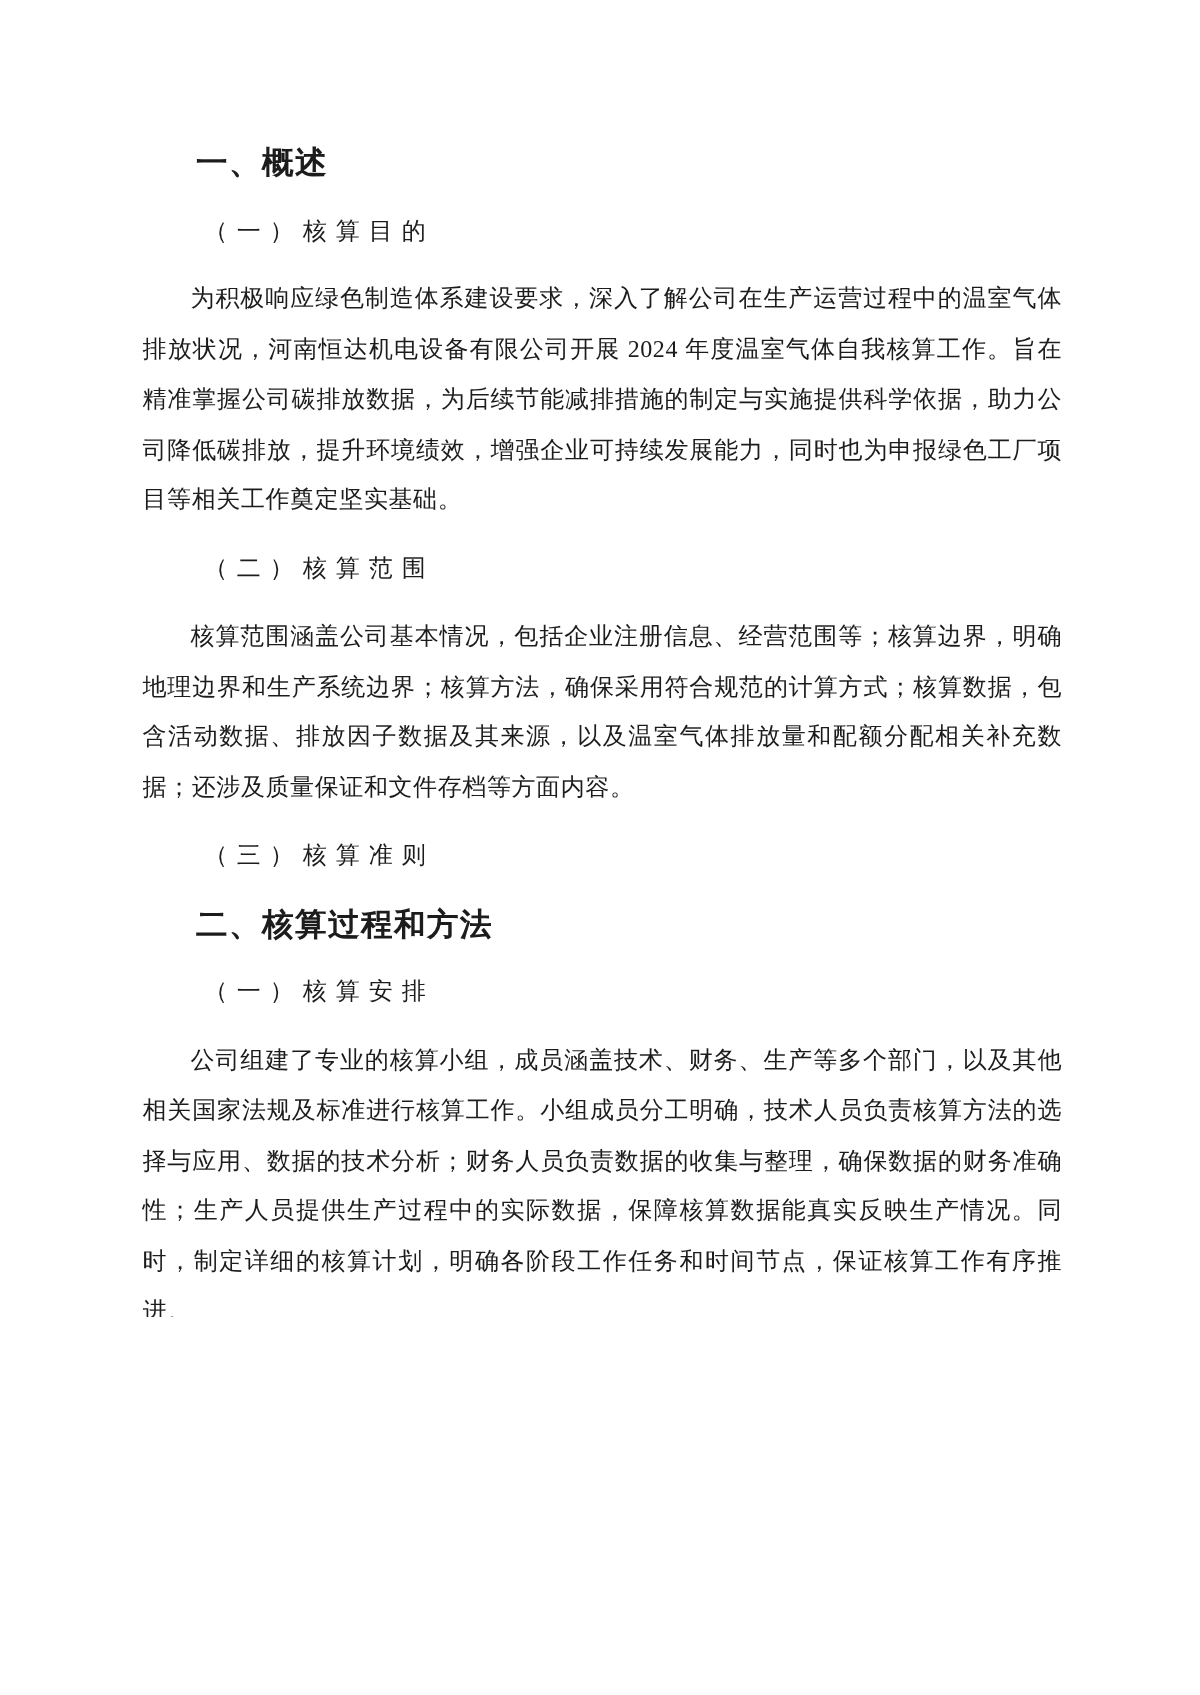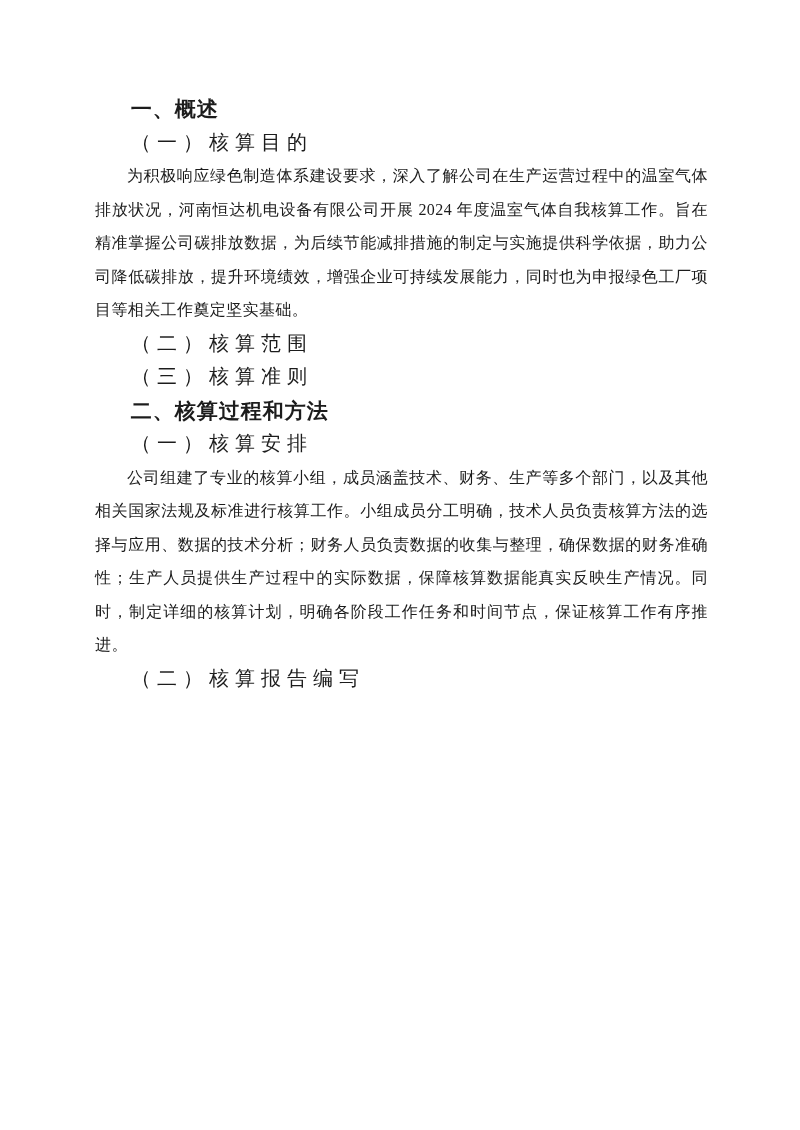--- a/index.html
+++ b/index.html
@@ -28,24 +28,24 @@
     font-weight: bold;
     font-size: 21px;
     line-height: 33.5px;
     letter-spacing: 1px;
     margin: 0;
     text-indent: 1.7em;
     white-space: nowrap;
   }
   .h2 {
     font-weight: normal;
-    font-size: 20px;
+    font-size: 16px;
     line-height: 33.5px;
     letter-spacing: 6px;
-    margin: 0;
+    margin: 12px;
     text-indent: 1.8em;
     white-space: nowrap;
   }
   .para {
     font-size: 16px;
     line-height: 33.5px;
     letter-spacing: 0.4px;
     margin: 0;
     text-indent: 2em;
     text-align: justify;
@@ -59,20 +59,21 @@
   <div class="content">
 
     <h1 class="h1">一、概述</h1>
 
     <h2 class="h2">（一）核算目的</h2>
 
     <p class="para">为积极响应绿色制造体系建设要求，深入了解公司在生产运营过程中的温室气体排放状况，河南恒达机电设备有限公司开展 2024 年度温室气体自我核算工作。旨在精准掌握公司碳排放数据，为后续节能减排措施的制定与实施提供科学依据，助力公司降低碳排放，提升环境绩效，增强企业可持续发展能力，同时也为申报绿色工厂项目等相关工作奠定坚实基础。</p>
 
     <h2 class="h2">（二）核算范围</h2>
 
+    <p class="para">核算范围涵盖公司基本情况，包括企业注册信息、经营范围等；核算边界，明确地理边界和生产系统边界；核算方法，确保采用符合规范的计算方式；核算数据，包含活动数据、排放因子数据及其来源，以及温室气体排放量和配额分配相关补充数据；还涉及质量保证和文件存档等方面内容。</p>
 
     <h2 class="h2">（三）核算准则</h2>
 
 
     <h1 class="h1">二、核算过程和方法</h1>
 
     <h2 class="h2">（一）核算安排</h2>
 
     <p class="para">公司组建了专业的核算小组，成员涵盖技术、财务、生产等多个部门，以及其他相关国家法规及标准进行核算工作。小组成员分工明确，技术人员负责核算方法的选择与应用、数据的技术分析；财务人员负责数据的收集与整理，确保数据的财务准确性；生产人员提供生产过程中的实际数据，保障核算数据能真实反映生产情况。同时，制定详细的核算计划，明确各阶段工作任务和时间节点，保证核算工作有序推进。</p>
 

